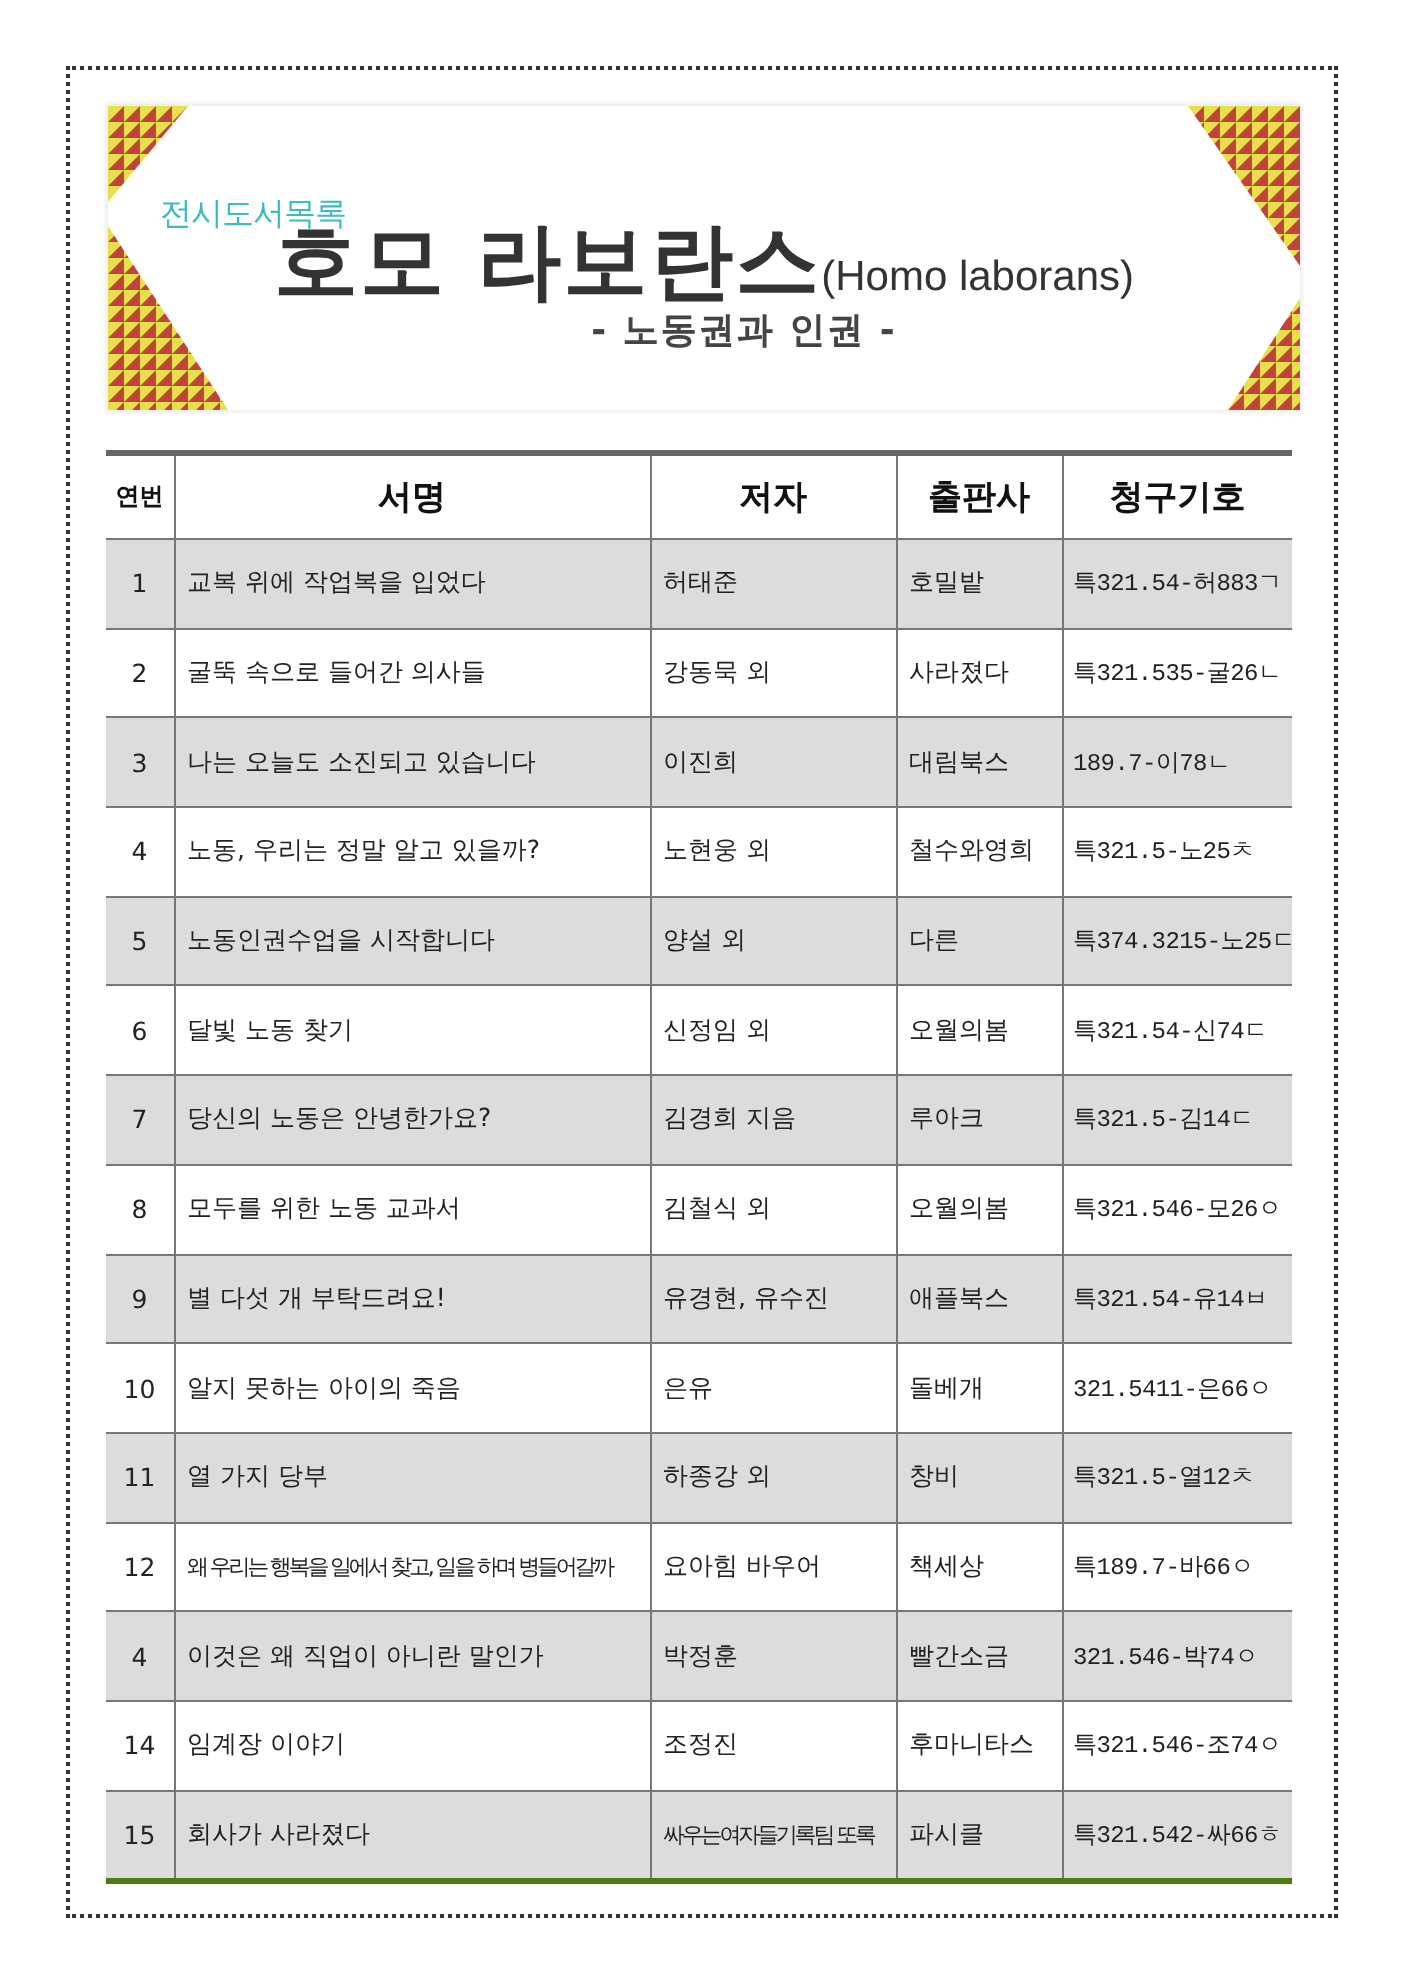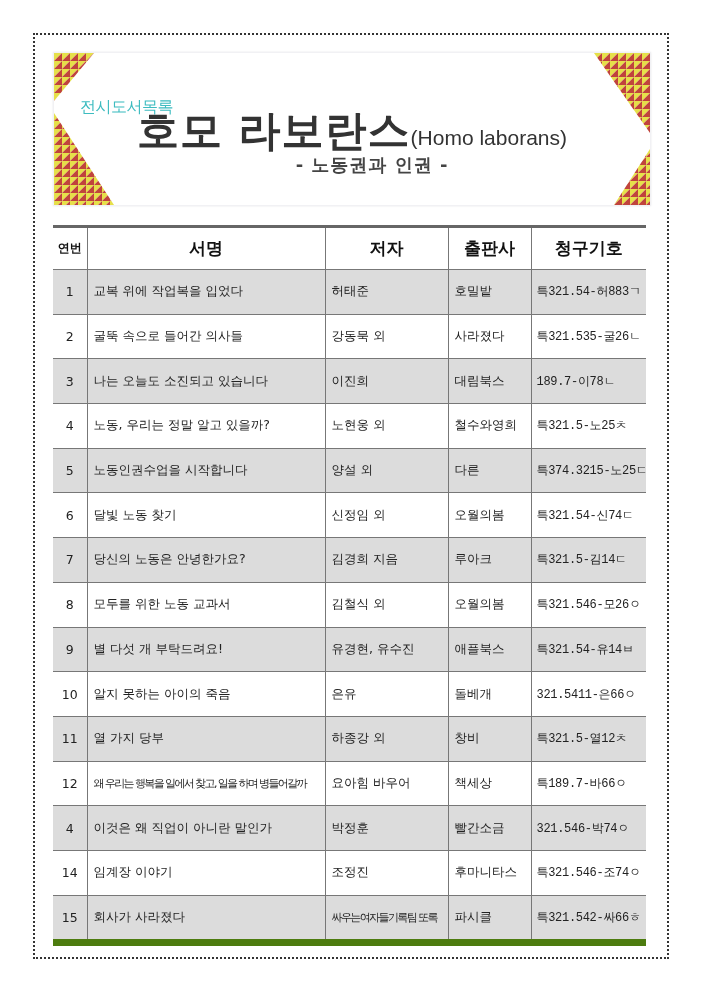--- a/index.html
+++ b/index.html
@@ -19,21 +19,21 @@
 
   table.books { position:absolute; left:53px; top:225px; width:593px; border-collapse:collapse; table-layout:fixed; font-size:12.5px; }
   table.books thead tr { height:43px; }
   table.books th { font-weight:bold; font-size:17px; border-top:3px solid #666; border-left:1px solid #777; border-right:1px solid #777; border-bottom:1px solid #777; color:#111; background:#fff; }
   table.books th:first-child { border-left:none; font-size:12px; }
   table.books th:last-child { border-right:none; }
   table.books td { height:43.7px; border:1px solid #777; padding:0 0 0 6px; white-space:nowrap; overflow:hidden; color:#222; }
   table.books td:first-child { border-left:none; text-align:center; padding:0; }
   table.books td:last-child { border-right:none; padding-left:5px; font-size:12px; letter-spacing:-0.3px;font-family:Liberation Mono, monospace; }
   table.books tbody tr:nth-child(odd) td { background:#dcdcdc; }
-  table.books tbody tr:last-child td { border-bottom:7px solid #4d7c0f; }
+  table.books tbody tr:last-child td { border-bottom:3px solid #4d7c0f; }
   .tight { letter-spacing:-1.6px; font-size:11px;margin-top:12px; }
 </style>
 </head>
 <body>
 
 <div class="page-frame"></div>
 
 <div class="banner">
 
   <div class="deco" style="left:0;top:0;">

